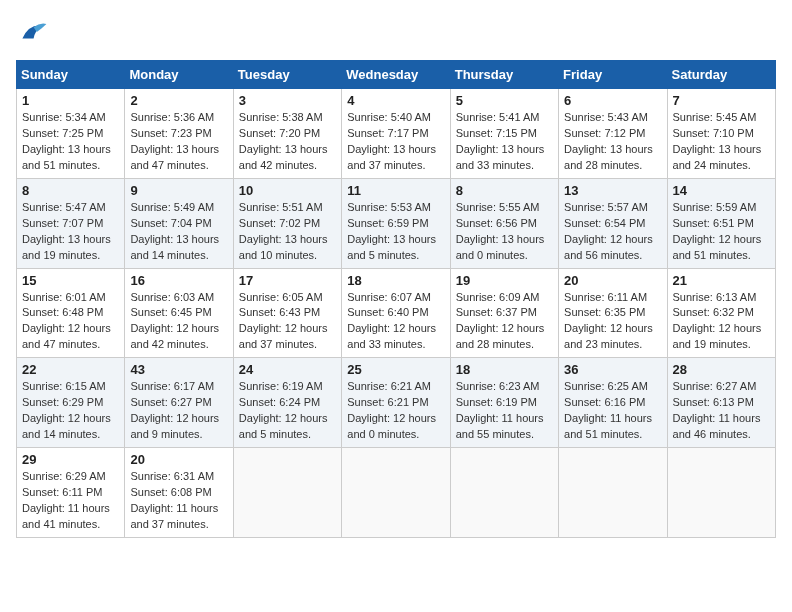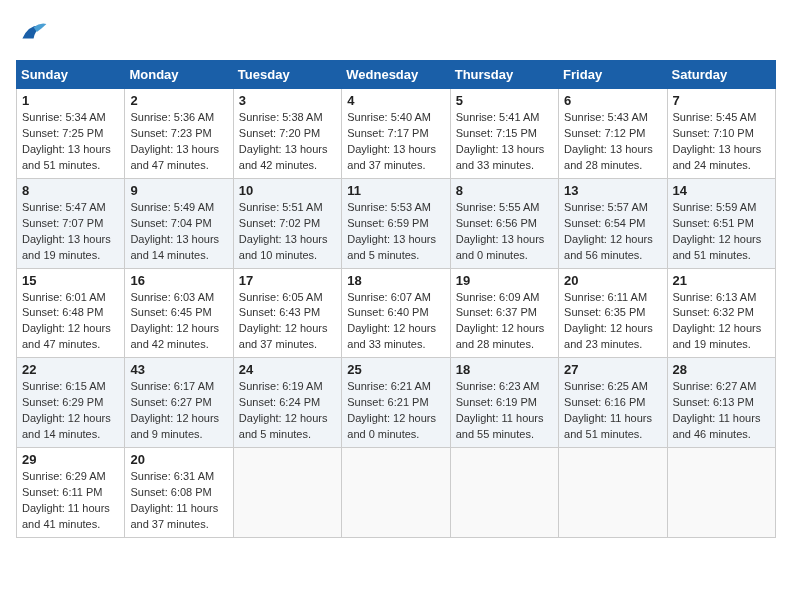--- a/index.html
+++ b/index.html
@@ -221,21 +221,21 @@
       </td>
         <td>
         <div class="day-num">25</div>
         <div class="day-info">Sunrise: 6:21 AM<br>Sunset: 6:21 PM<br>Daylight: 12 hours<br>and 0 minutes.</div>
       </td>
         <td>
         <div class="day-num">18</div>
         <div class="day-info">Sunrise: 6:23 AM<br>Sunset: 6:19 PM<br>Daylight: 11 hours<br>and 55 minutes.</div>
       </td>
         <td>
-        <div class="day-num">27</div>
+        <div class="day-num">36</div>
         <div class="day-info">Sunrise: 6:25 AM<br>Sunset: 6:16 PM<br>Daylight: 11 hours<br>and 51 minutes.</div>
       </td>
         <td>
         <div class="day-num">28</div>
         <div class="day-info">Sunrise: 6:27 AM<br>Sunset: 6:13 PM<br>Daylight: 11 hours<br>and 46 minutes.</div>
       </td>
       </tr>
       <tr>
         <td>
         <div class="day-num">29</div>

